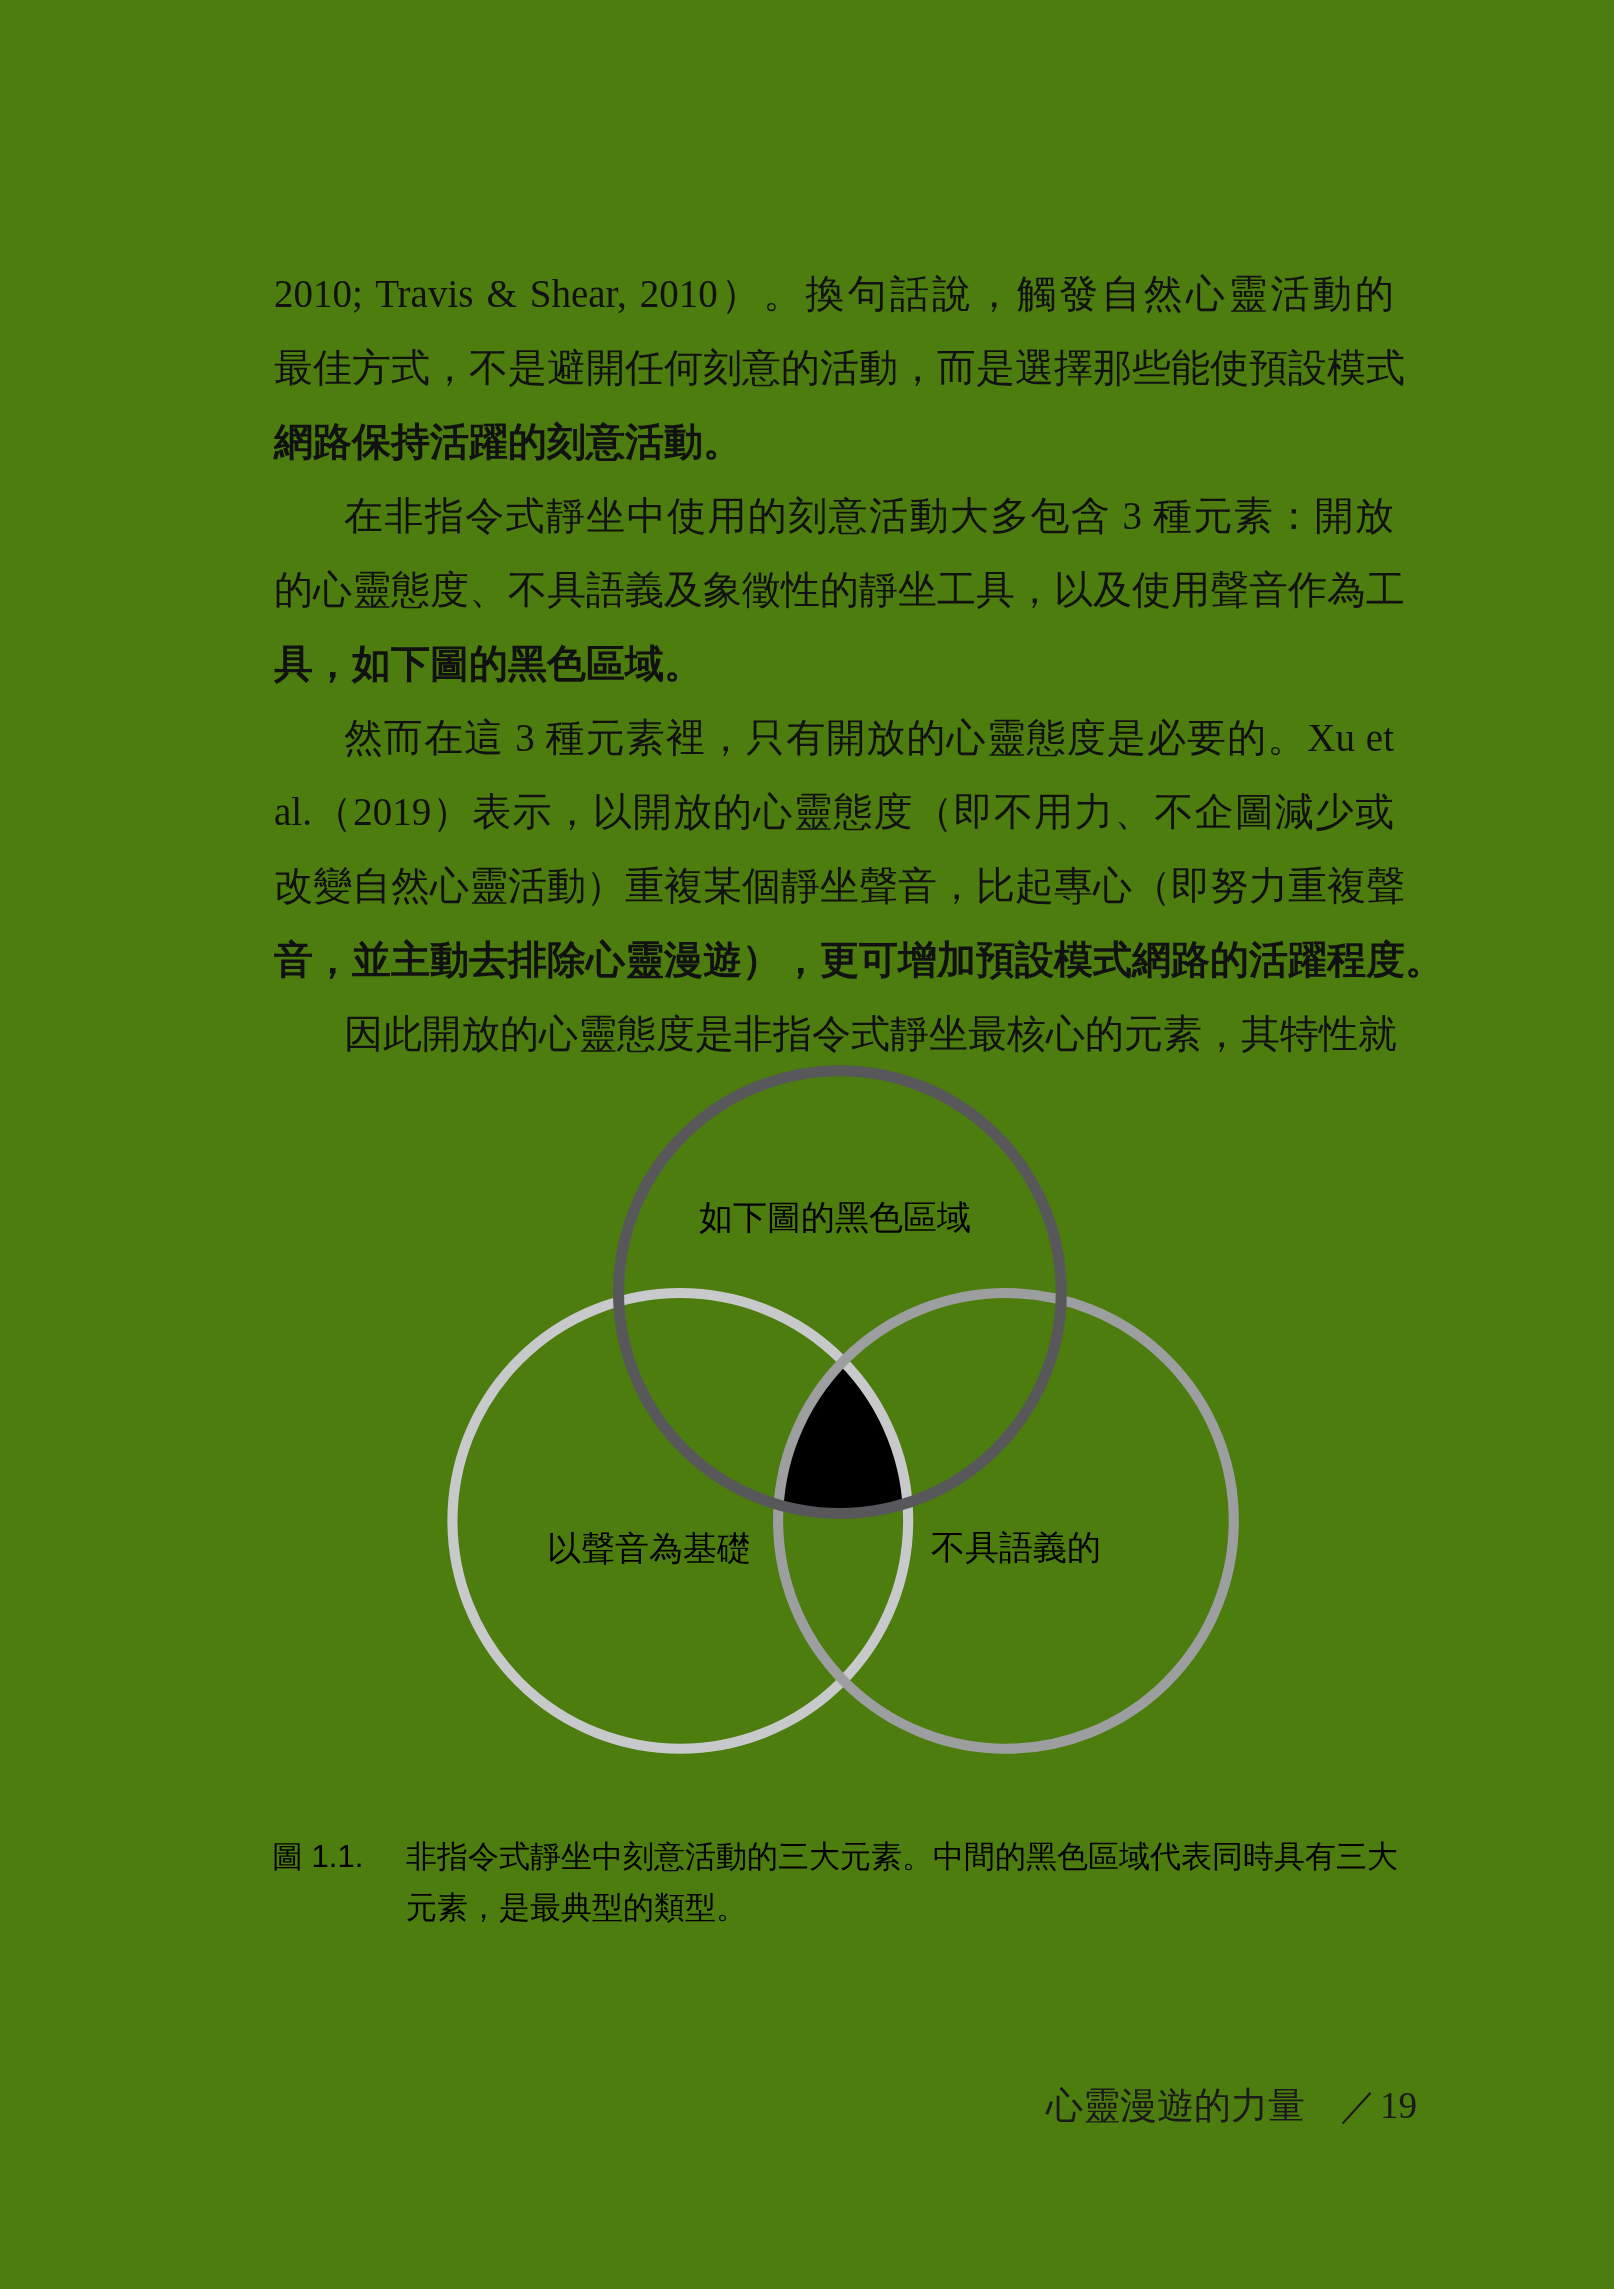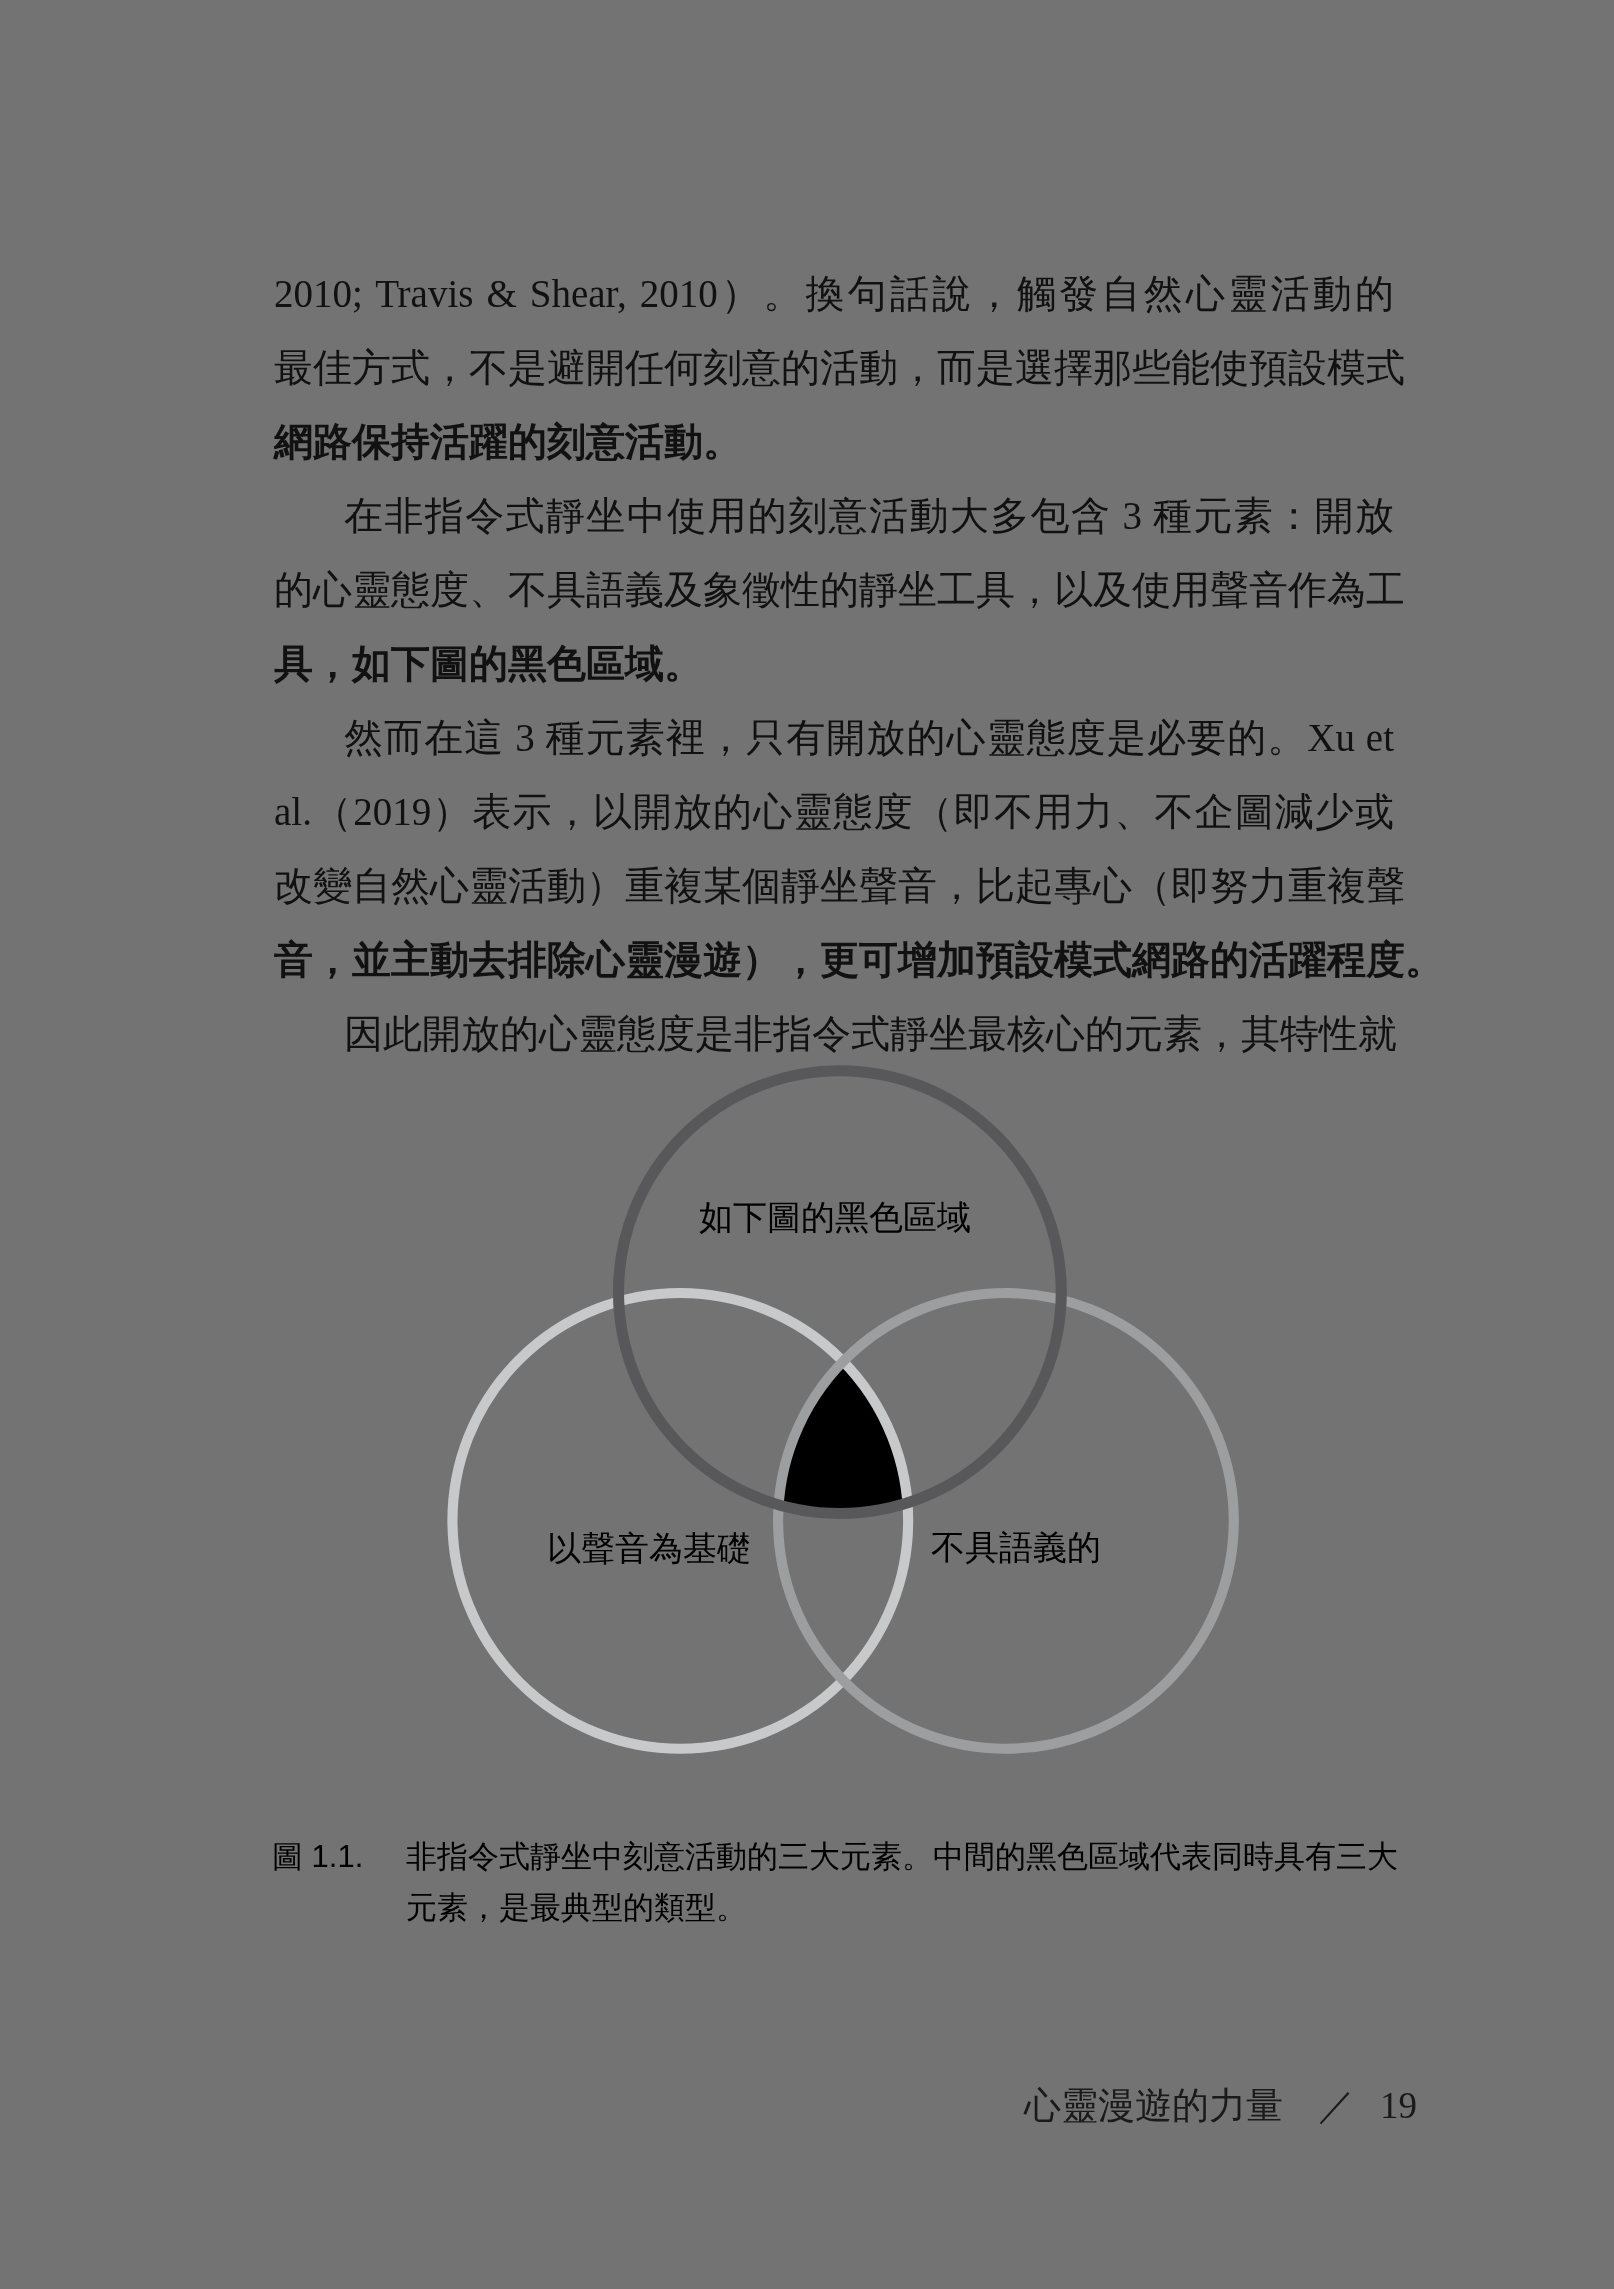--- a/index.html
+++ b/index.html
@@ -1,19 +1,19 @@
 <!DOCTYPE html>
 <html style="font-size:14.8px"><head>
 <meta charset="utf-8">
 <style>
   html,body { margin:0; padding:0; background:#ffffff; }
   .page {
     position:relative;
     width:1614px; height:2290px;
-    background:#737373;
+    background:#4d7c0f;
     color:#111111;
     font-family:"Liberation Serif","DejaVu Serif",serif;
     overflow:hidden;
   }
 
   
   .body-text {
     position:absolute;
     left:274px; top:257px;
     width:1120px;
@@ -67,21 +67,21 @@
   
   .footer {
     position:absolute;
     right:197px; top:2081px;
     font-size:37px;
     color:#1a1a1a;
     white-space:nowrap;
   }
   .footer .sep { margin-left:35px; }
   .footer .pagenum {
-    margin-left:25px;
+    margin-left:3px;
     font-family:"Liberation Serif","DejaVu Serif",serif;
   }
 </style>
 </head>
 <body>
 
 <div class="page">
 
   <main class="body-text">
     <div class="line fill">2010; Travis &amp; Shear, 2010）。換句話說，觸發自然心靈活動的</div>

